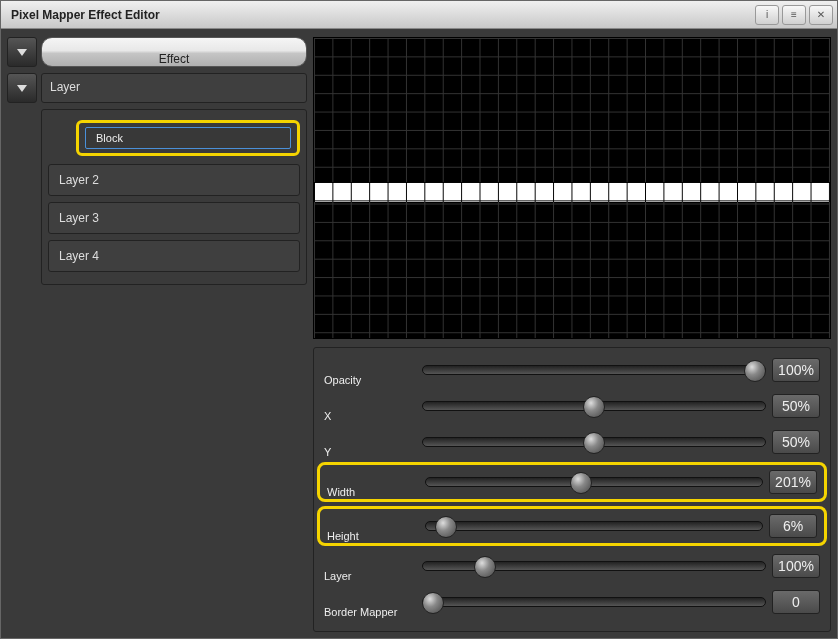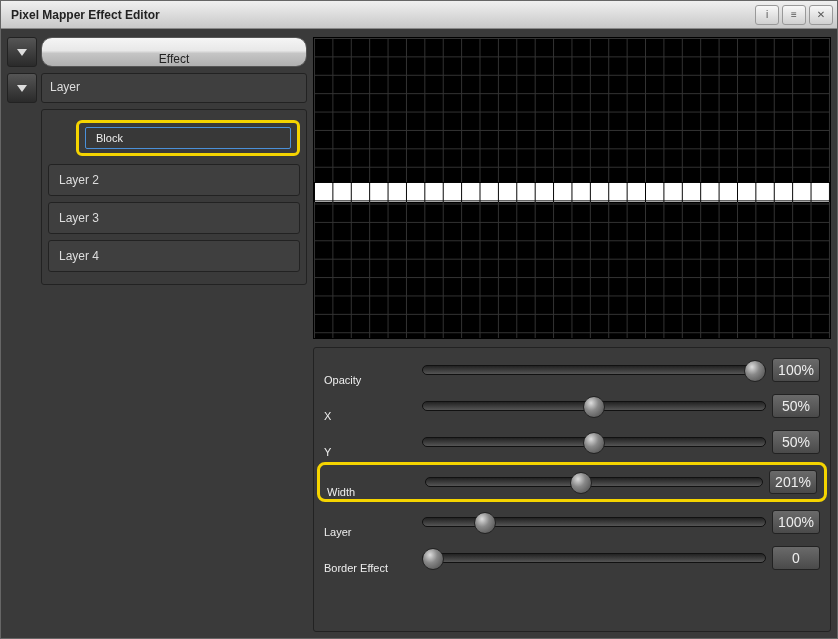--- a/index.html
+++ b/index.html
@@ -255,29 +255,36 @@
             </div>
             <div class="value-btn">50%</div>
           </div>
           <div class="slider-row highlighted">
             <div class="slider-label">Width</div>
             <div class="slider-track">
               <div class="slider-thumb" style="left: 46%;"></div>
             </div>
             <div class="value-btn">201%</div>
           </div>
+          <div class="slider-row highlighted">
+            <div class="slider-label">Height</div>
+            <div class="slider-track">
+              <div class="slider-thumb" style="left: 6%;"></div>
+            </div>
+            <div class="value-btn">6%</div>
+          </div>
           <div class="slider-row">
             <div class="slider-label">Layer</div>
             <div class="slider-track">
               <div class="slider-thumb" style="left: 18%;"></div>
             </div>
             <div class="value-btn">100%</div>
           </div>
           <div class="slider-row">
-            <div class="slider-label">Border Effect</div>
+            <div class="slider-label">Border Mapper</div>
             <div class="slider-track">
               <div class="slider-thumb" style="left: 3%;"></div>
             </div>
             <div class="value-btn">0</div>
           </div>
         </div>
 
     </div>
 
   </div>

